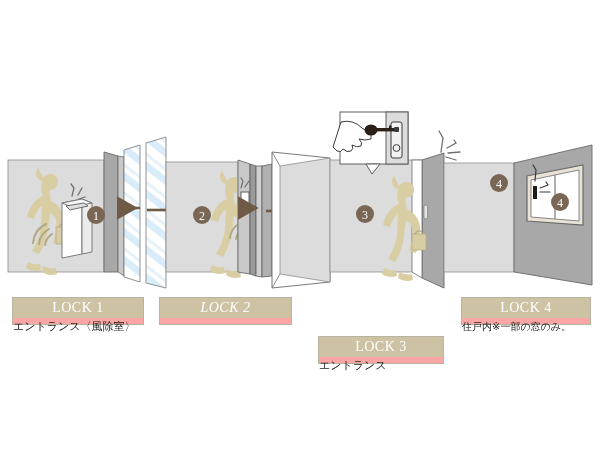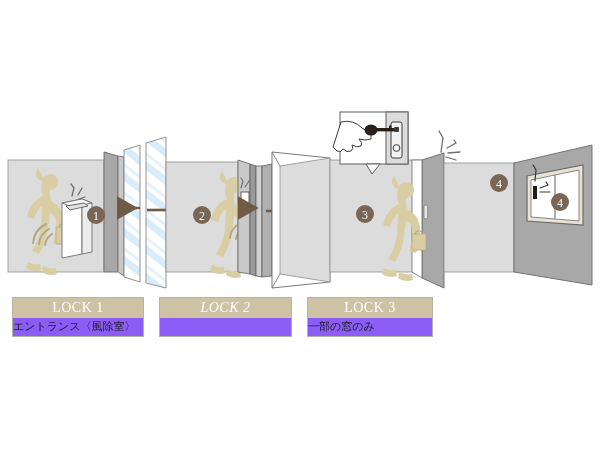--- a/index.html
+++ b/index.html
@@ -1,33 +1,33 @@
 <!DOCTYPE html>
 <html><head>
 <meta charset="utf-8">
 <style>
   html,body{margin:0;padding:0;background:#ffffff;}
   body{width:600px;height:449px;position:relative;overflow:hidden;
        font-family:"Liberation Sans","DejaVu Sans",sans-serif;}
   #stage{position:absolute;left:0;top:0;width:600px;height:449px;}
   svg.diagram{position:absolute;left:0;top:0;width:600px;height:449px;display:block;}
   .lock-row{position:absolute;left:0;top:297px;width:600px;height:42px;}
-  .lock-card{position:absolute;top:0;width:132px;height:40px;
-             border:1px solid #b9b3a2;background:#8b5cf6;box-sizing:border-box;}
+  .lock-card{position:absolute;top:0;width:132px;height:28px;
+             border:1px solid #b9b3a2;background:#fca5a5;box-sizing:border-box;}
   .lock-card .hd{height:20px;line-height:20px;text-align:center;
                  background:#cdc2a3;color:#ffffff;
                  font-family:"Liberation Serif","DejaVu Serif",serif;
                  font-size:14px;letter-spacing:.5px;}
   .lock-card .bd{height:18px;line-height:18px;text-align:left;color:#1d1d1b;
                  font-size:11px;white-space:nowrap;overflow:hidden;
                  font-family:"DejaVu Sans","Liberation Sans",sans-serif;}
   .lock-card .bd.small{font-size:10px;}
   #card0{left:12px;}
   #card1{left:159px;width:133px;font-style:italic;}
-  #card2{left:307px;width:126px;}
+  #card2{left:318px;width:126px;margin-top:39px;}
   #card3{left:461px;width:130px;}
 </style>
 </head>
 <body>
 
 <div id="stage">
 
   <svg class="diagram" viewBox="0 0 600 449">
     <defs>
       <pattern id="glasshatch" width="22" height="22" patternUnits="userSpaceOnUse" patternTransform="rotate(-52)">
@@ -228,17 +228,21 @@
   <div class="lock-row">
     <div class="lock-card" id="card0">
       <div class="hd">LOCK 1</div>
       <div class="bd">エントランス〈風除室〉</div>
     </div>
     <div class="lock-card" id="card1">
       <div class="hd">LOCK 2</div>
     </div>
     <div class="lock-card" id="card2">
       <div class="hd">LOCK 3</div>
-      <div class="bd">一部の窓のみ</div>
+      <div class="bd">エントランス</div>
+    </div>
+    <div class="lock-card" id="card3">
+      <div class="hd">LOCK 4</div>
+      <div class="bd small">住戸内※一部の窓のみ。</div>
     </div>
   </div>
 
 </div>
 
 </body></html>

